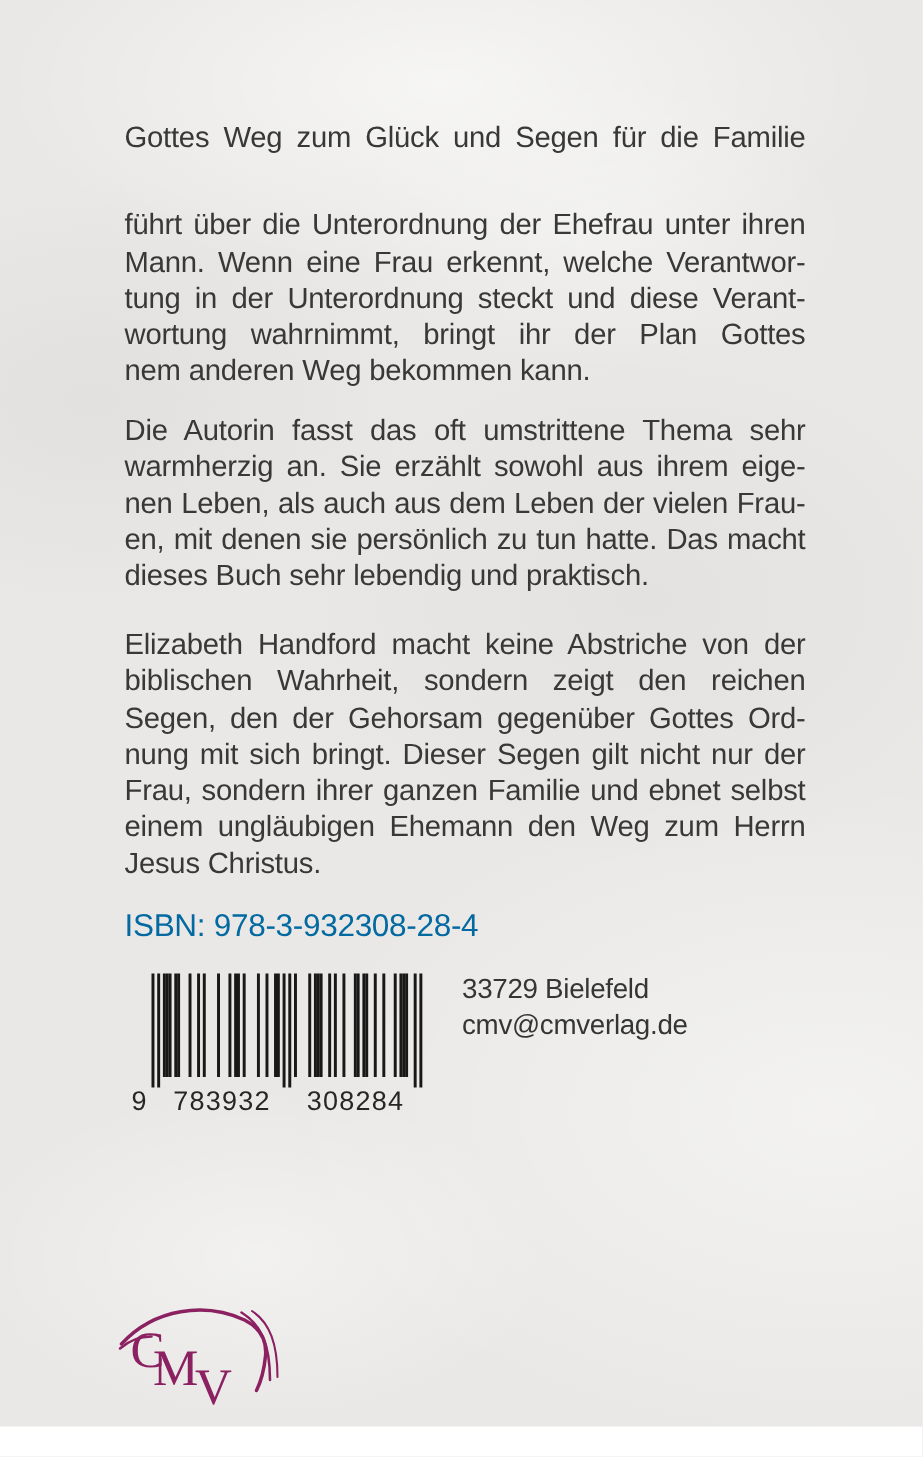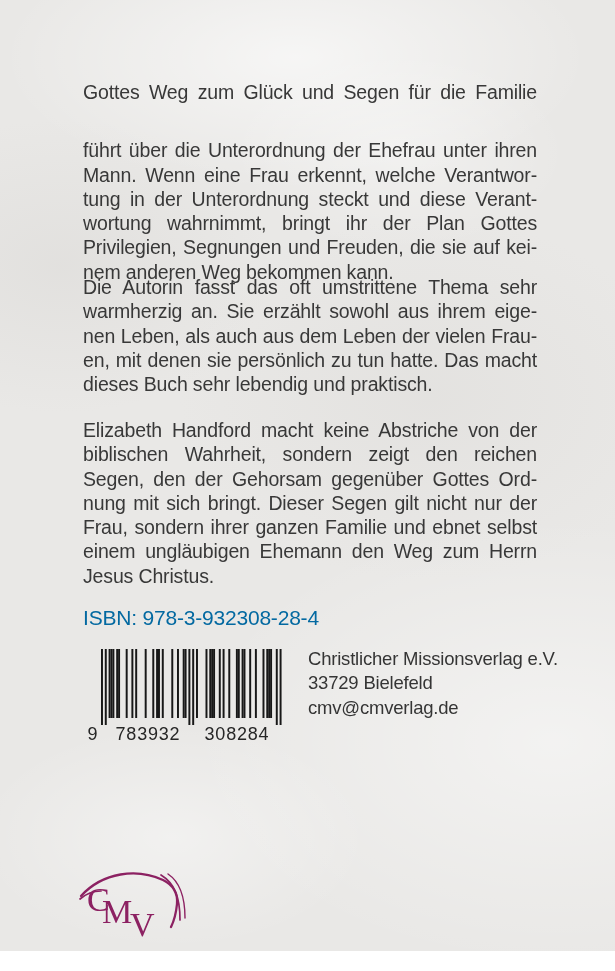--- a/index.html
+++ b/index.html
@@ -88,21 +88,20 @@
 <div class="cover">
   <div class="paper-texture"></div>
 
   <div class="text-col">
     <div class="para para-1">
         <div class="jline" style="word-spacing: 4.14258px;"><span>Gottes Weg zum Glück und Segen für die Familie</span></div>
         <div class="jline" style="word-spacing: 2.30134px; margin-top: 34px;"><span>führt über die Unterordnung der Ehefrau unter ihren</span></div>
         <div class="jline" style="word-spacing: 3.55729px;"><span>Mann. Wenn eine Frau erkennt, welche Verantwor-</span></div>
         <div class="jline" style="word-spacing: 4.27232px; text-align: center;"><span>tung in der Unterordnung steckt und diese Verant-</span></div>
         <div class="jline" style="word-spacing: 10.4974px;"><span>wortung wahrnimmt, bringt ihr der Plan Gottes</span></div>
-        <div class="jline" style="word-spacing: 1.23884px;"><span>Privilegien, Segnungen und Freuden, die sie auf kei-</span></div>
         <div class="jline last"><span>nem anderen Weg bekommen kann.</span></div>
       </div>
     <div class="para para-2">
         <div class="jline" style="word-spacing: 6.32589px;"><span>Die Autorin fasst das oft umstrittene Thema sehr</span></div>
         <div class="jline" style="word-spacing: 3.50893px;"><span>warmherzig an. Sie erzählt sowohl aus ihrem eige-</span></div>
         <div class="jline" style="word-spacing: 0.446181px;"><span>nen Leben, als auch aus dem Leben der vielen Frau-</span></div>
         <div class="jline" style="word-spacing: 0.847222px;"><span>en, mit denen sie persönlich zu tun hatte. Das macht</span></div>
         <div class="jline last"><span>dieses Buch sehr lebendig und praktisch.</span></div>
       </div>
     <div class="para para-3">
@@ -160,21 +159,20 @@
         <rect x="182.10" y="0" width="1.96" height="69"></rect>
         <rect x="187.80" y="0" width="1.96" height="76"></rect>
         <rect x="191.60" y="0" width="1.96" height="76"></rect>
       </g>
     <text x="5" y="92" text-anchor="middle">9</text>
     <text x="60" y="92" text-anchor="middle">783932</text>
     <text x="149" y="92" text-anchor="middle">308284</text>
   </svg>
 
   <div class="publisher">
-    <div>Christlicher Missionsverlag e.V.</div>
     <div>33729 Bielefeld</div>
     <div>cmv@cmverlag.de</div>
   </div>
 
   <svg class="logo" viewBox="0 0 130 90" xmlns="http://www.w3.org/2000/svg" aria-hidden="true">
     <g id="logo-strokes">
       <path d="M6,30 C28,6 62,2 88,14 C98,19 103,27 102,38 C101,48 99,55 96,61" stroke-width="2.3" stroke="#8c2162"></path>
       <path d="M5,33 C12,27 19,25 26,25" stroke-width="1.7" stroke="#8c2162"></path>
       <path d="M86,9 C99,17 105,30 105,54" stroke-width="1.7" stroke="#8c2162"></path>
       <path d="M93,8 C105,16 110,30 110,52" stroke-width="1.4" stroke="#8c2162"></path>

